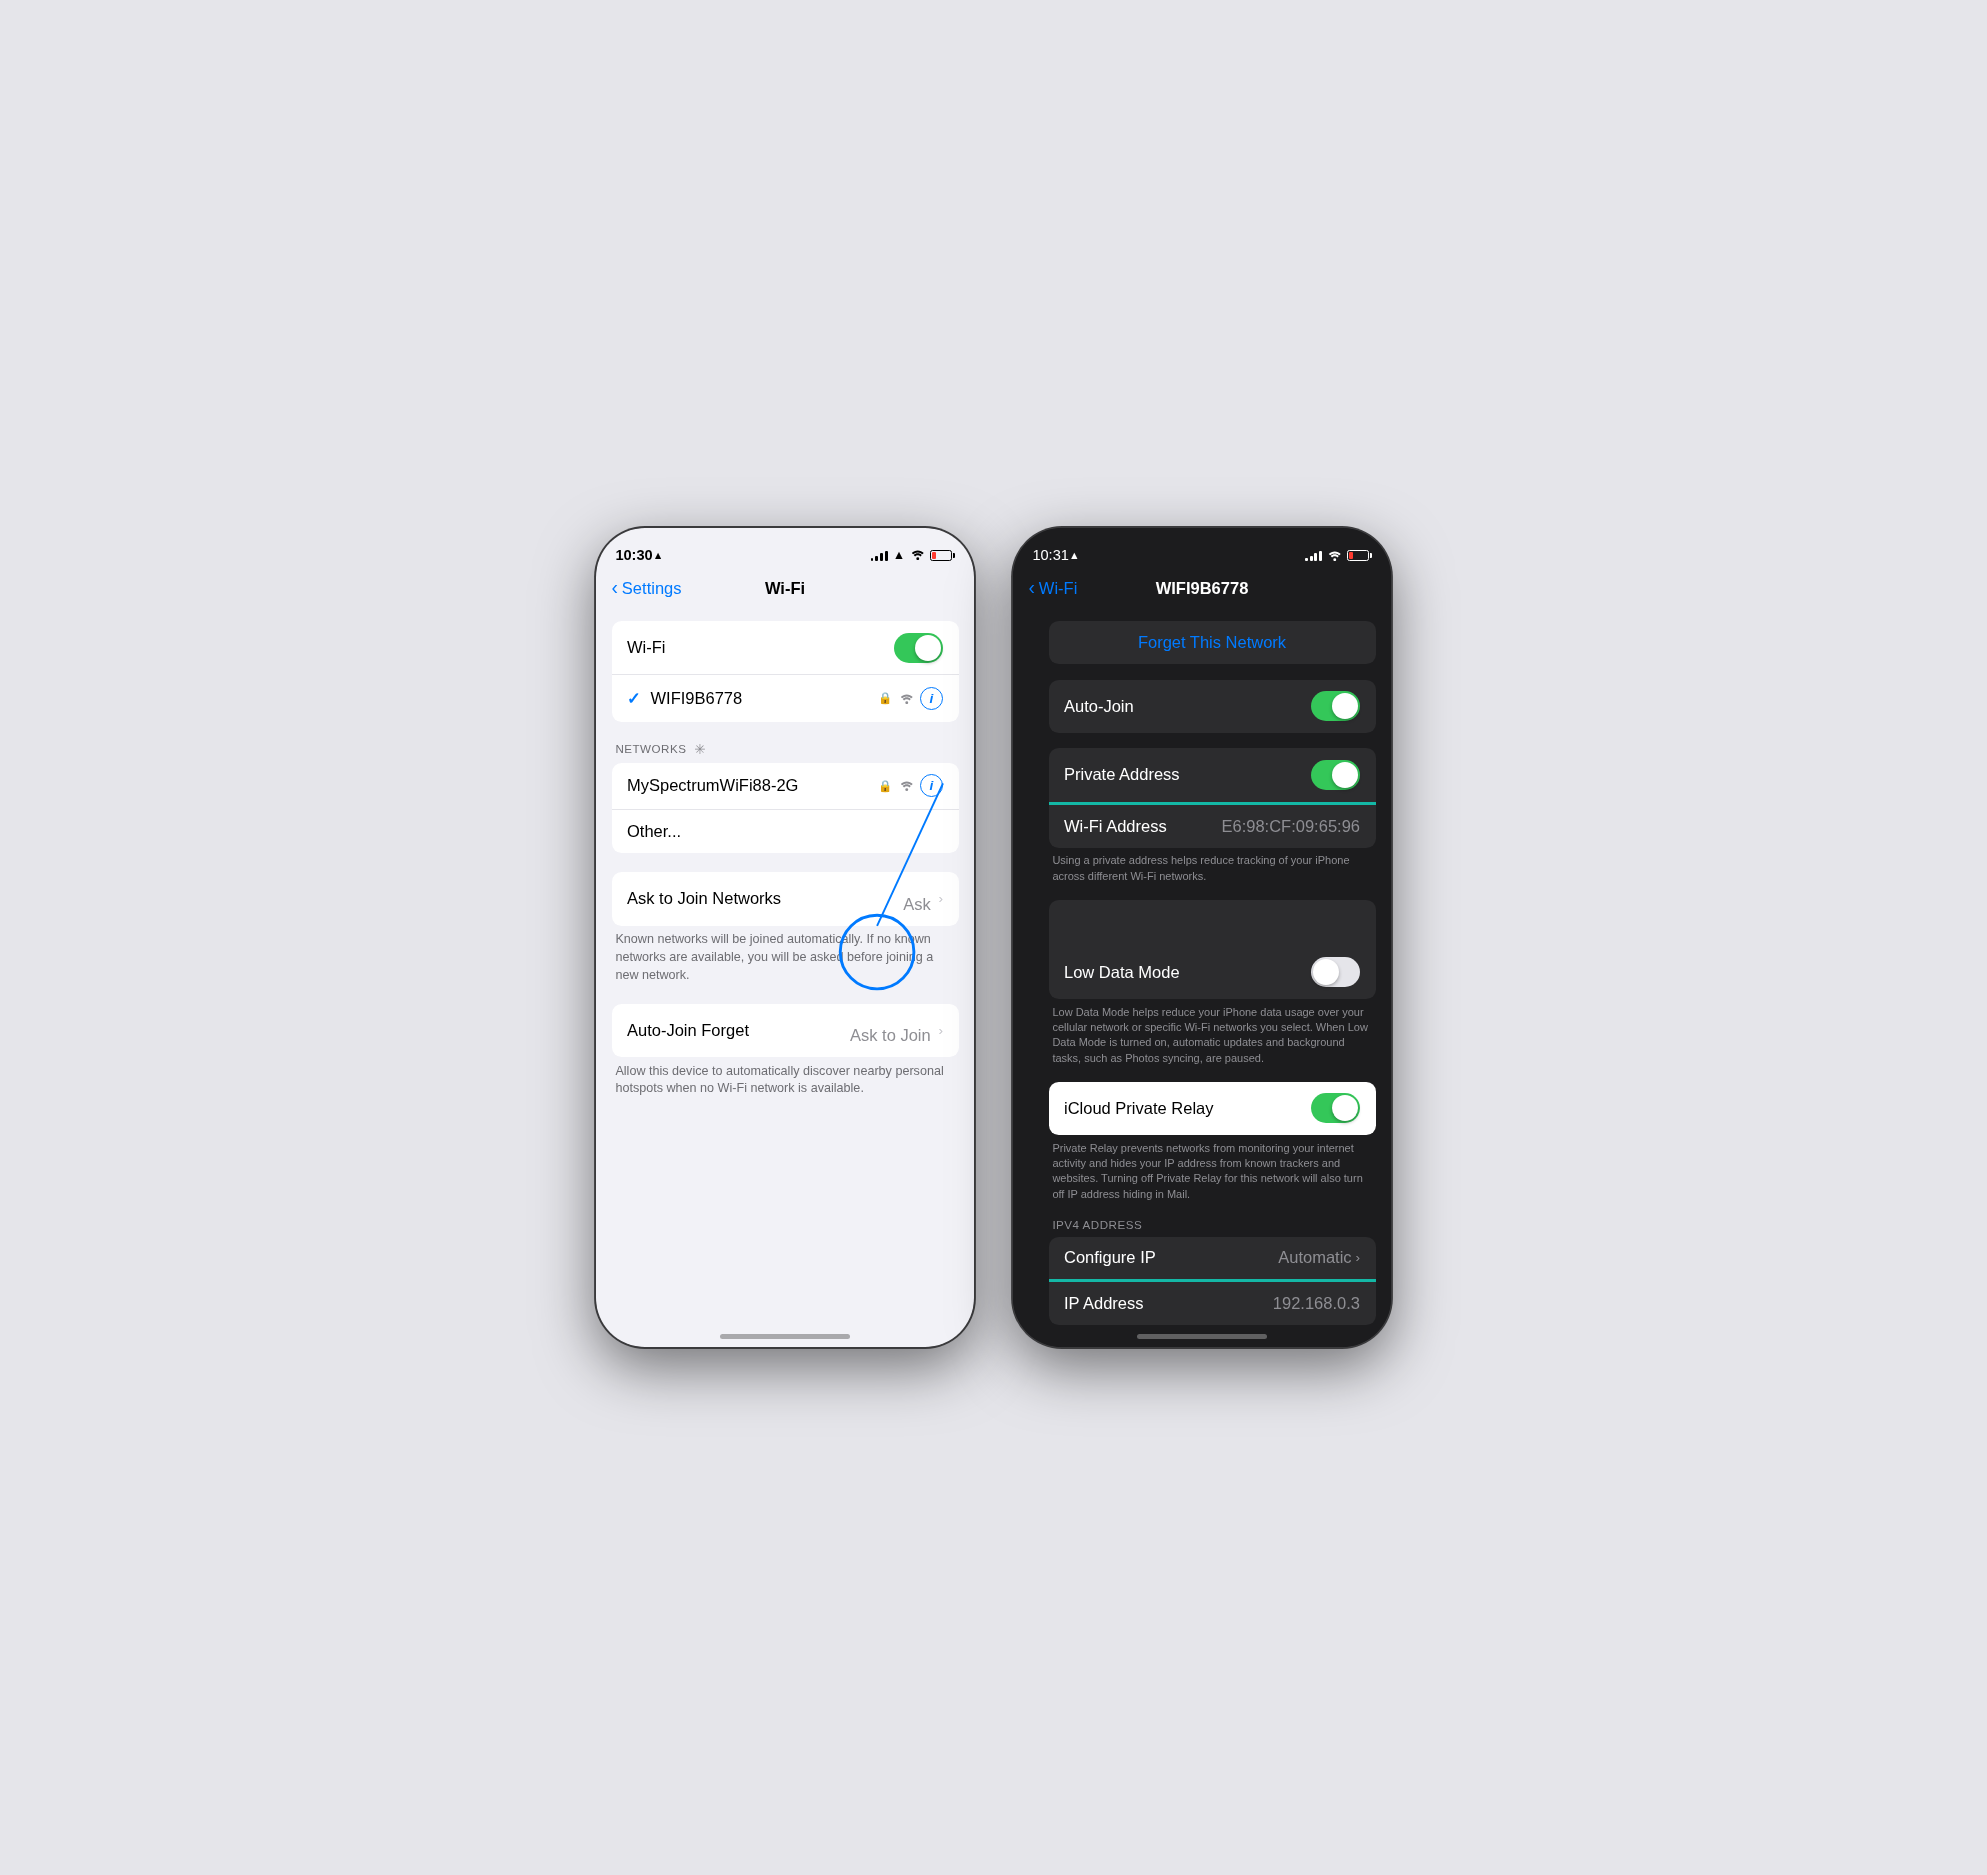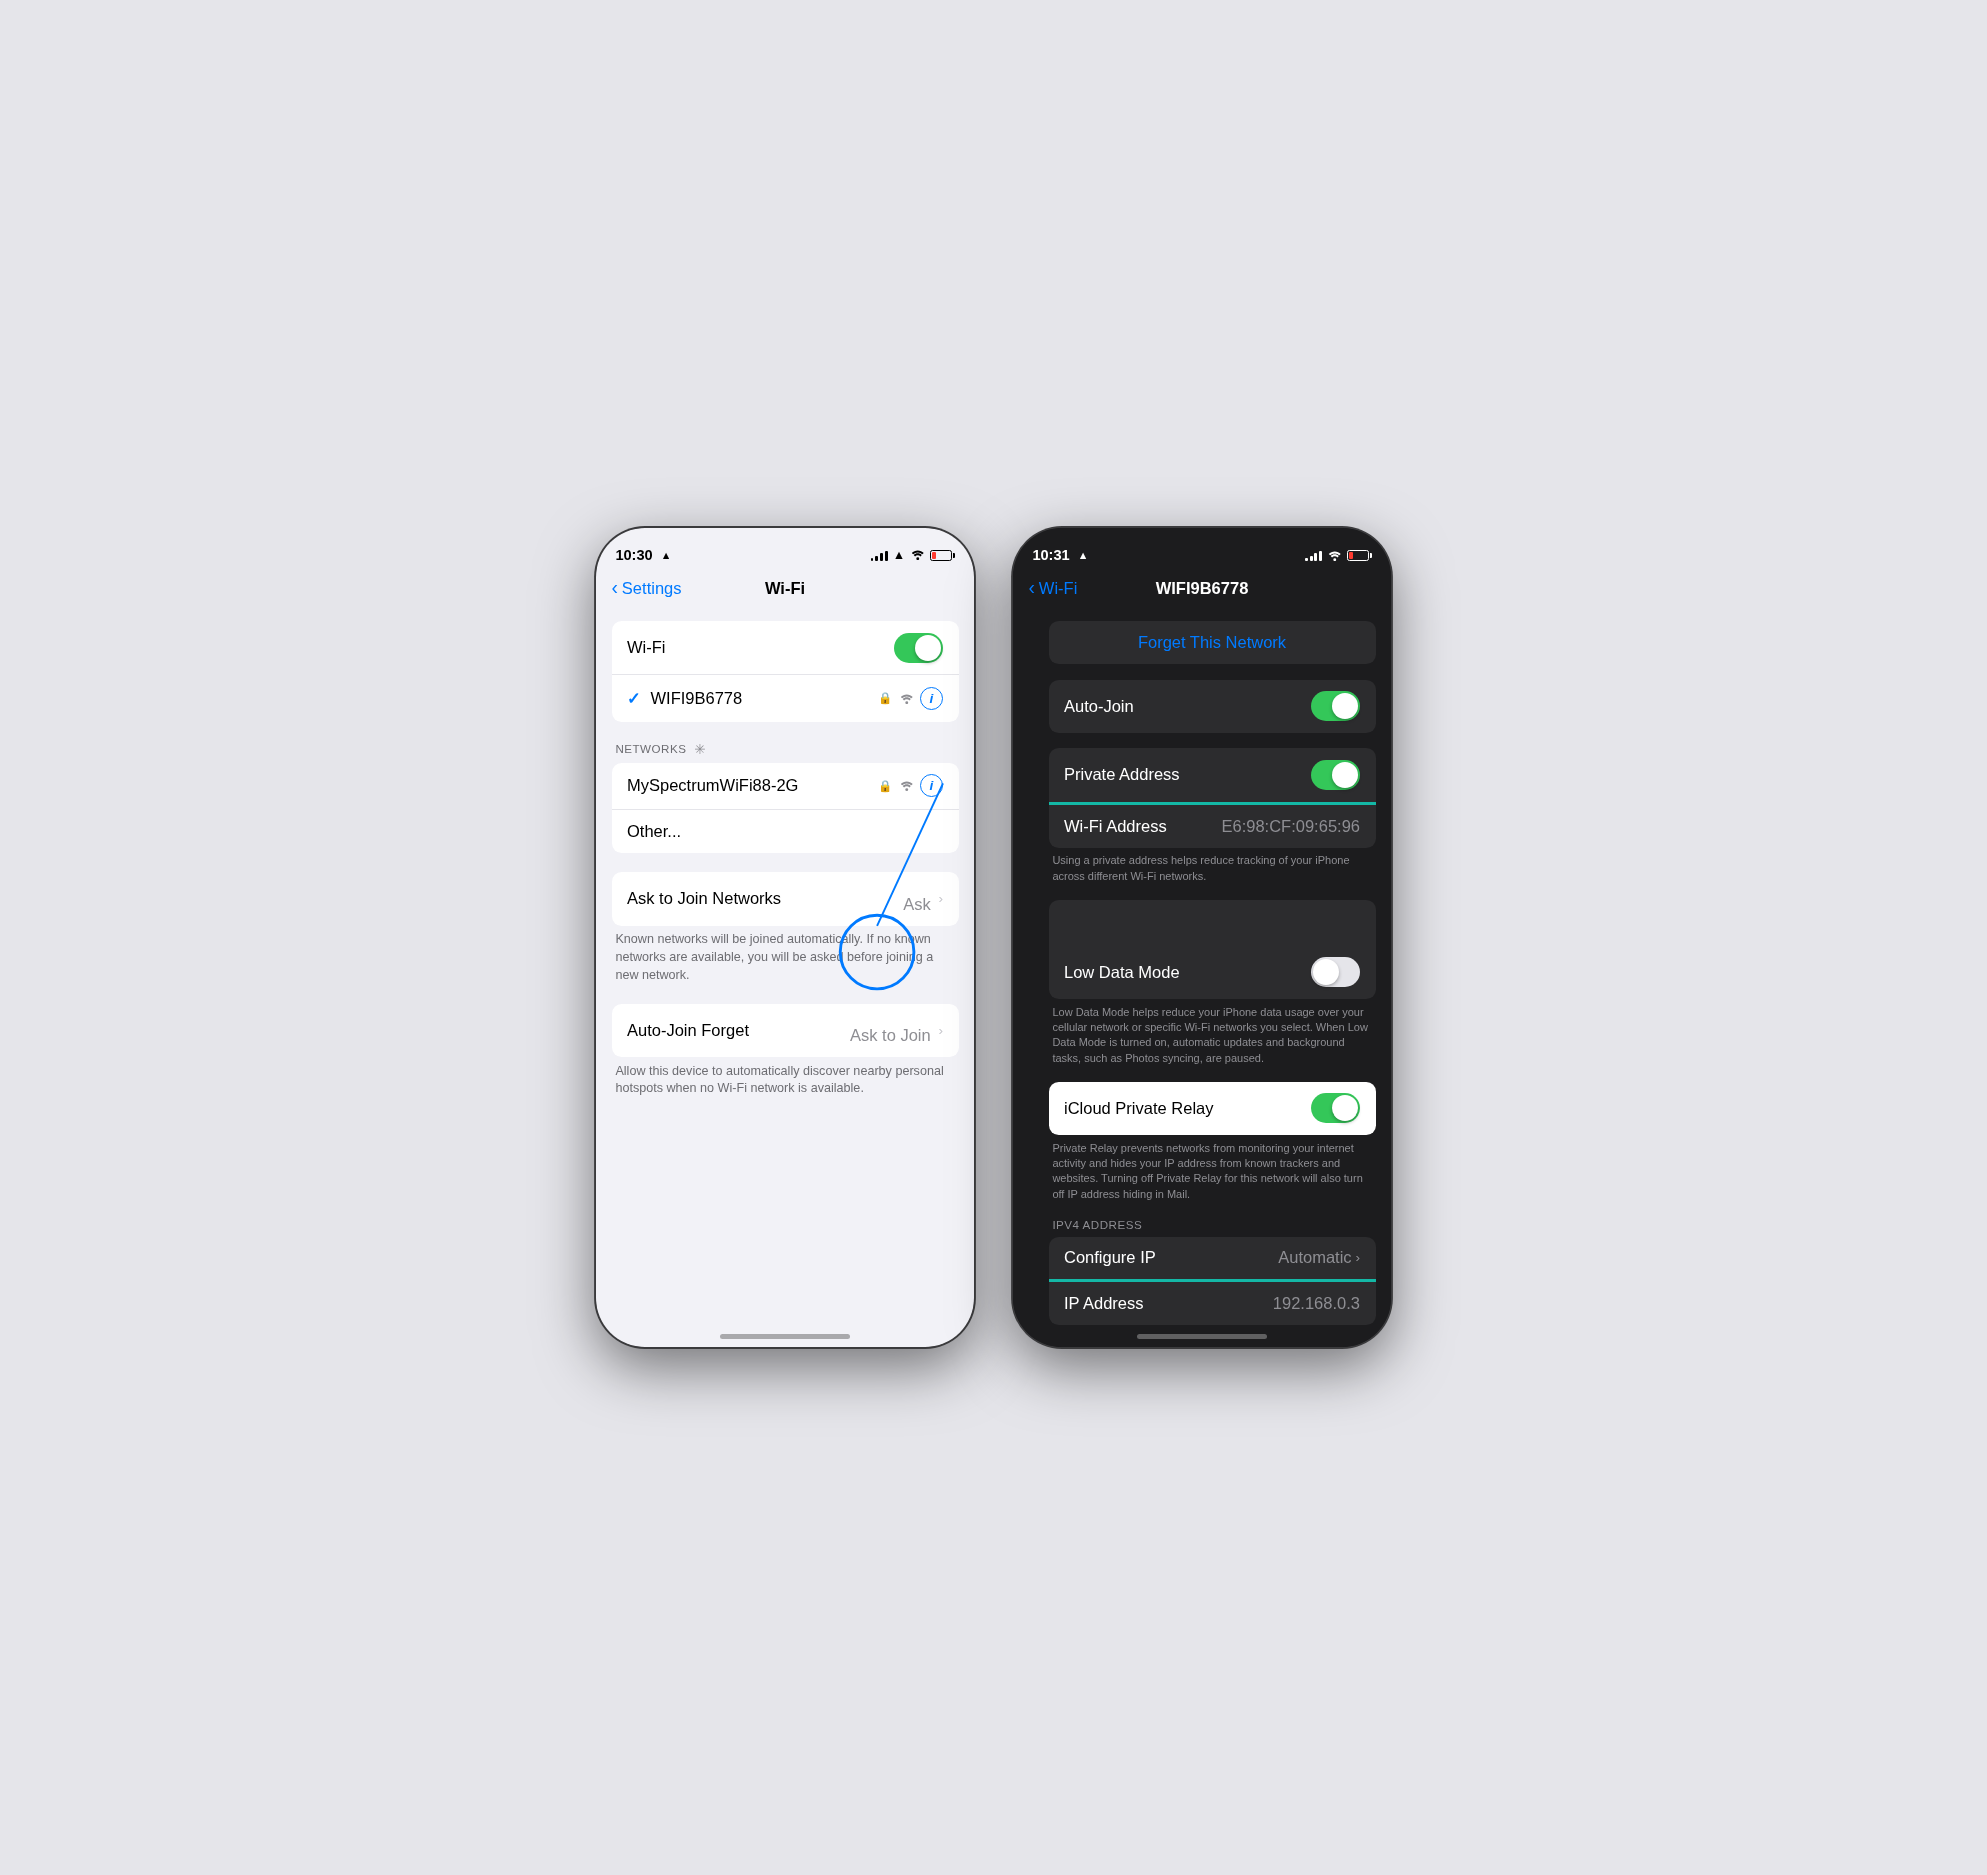--- a/index.html
+++ b/index.html
@@ -43,21 +43,21 @@
       font-size: 14.6px;
       font-weight: 600;
       height: 47px;
       position: relative;
       z-index: 10;
     }
 
     .status-bar-left {
       display: flex;
       align-items: center;
-      gap: 8px;
+      gap: 0;
     }
 
     .status-bar-right {
       display: flex;
       align-items: center;
       gap: 4.9px;
     }
 
     
     .screen-1 {
@@ -591,21 +591,21 @@
 
     <div class="home-bar"></div>
   </div>
 </div>
 
 <div class="phone">
   <div class="screen screen-2">
 
     <div class="status-bar" style="color:#fff;">
       <div class="status-bar-left">
-        <span style="font-size:14.6px;font-weight:700;color:#fff;">10:31</span>
+        <span style="font-size:14.6px;font-weight:400;color:#fff;">10:31</span>
         <span style="font-size:10.7px;color:#fff;">▲</span>
       </div>
       <div class="status-bar-right">
         <div class="signal-bars">
           <div class="signal-bar" style="height:2.9px;background:#fff;"></div>
           <div class="signal-bar" style="height:4.9px;background:#fff;"></div>
           <div class="signal-bar" style="height:7.8px;background:#fff;"></div>
           <div class="signal-bar" style="height:10.7px;background:#fff;"></div>
         </div>
         <svg width="15.5" height="11.6" viewBox="0 0 16 12">

